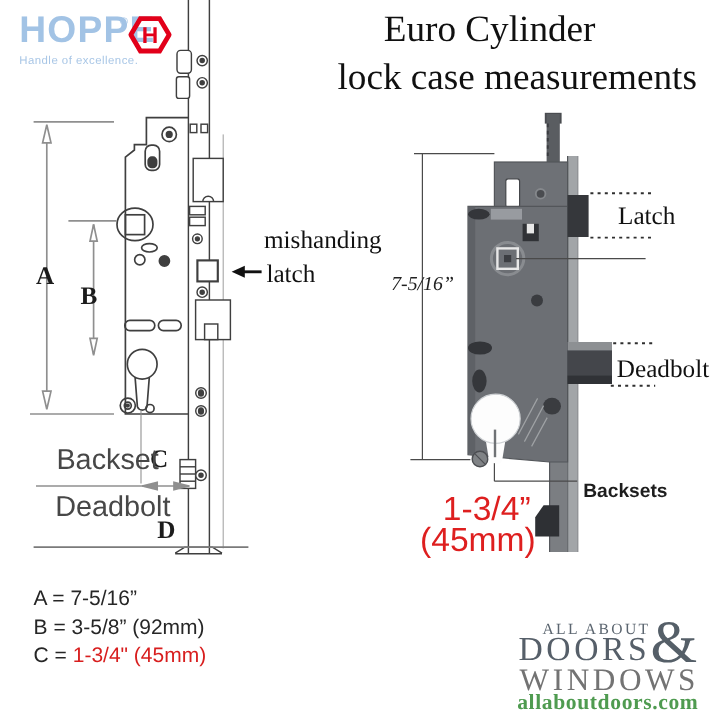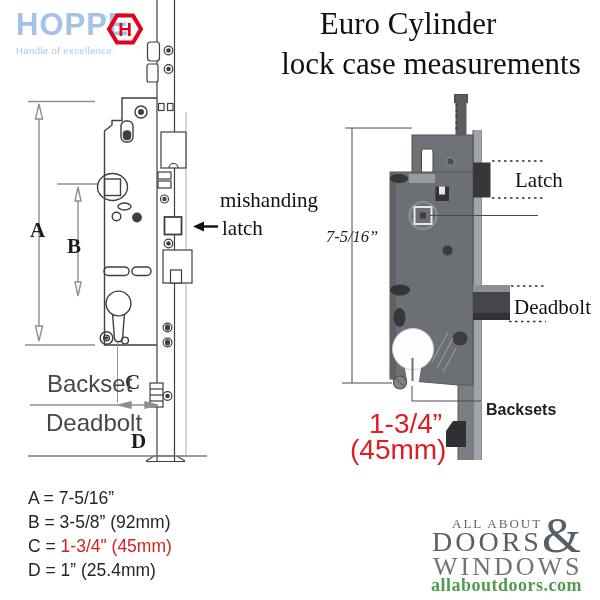--- a/index.html
+++ b/index.html
@@ -243,21 +243,20 @@
   <div class="abs" data-name="photo-height-dim">7-5/16”</div>
   <div class="abs" data-name="photo-latch-label">Latch</div>
   <div class="abs" data-name="photo-deadbolt-label">Deadbolt</div>
   <div class="abs" data-name="photo-backsets-label">Backsets</div>
   <div class="abs redval" data-name="photo-backset-inches">1-3/4”</div>
   <div class="abs redval" data-name="photo-backset-mm">(45mm)</div>
 
   <div class="abs legendrow" data-name="legend-row-a">A = 7-5/16”</div>
   <div class="abs legendrow" data-name="legend-row-b">B = 3-5/8” (92mm)</div>
   <div class="abs legendrow" data-name="legend-row-c"><span data-name="legend-row-c-prefix">C = </span><span data-name="legend-row-c-value">1-3/4" (45mm)</span></div>
-  <div class="abs legendrow" data-name="legend-row-d">D = 1” (25.4mm)</div>
 
   <div class="abs" data-name="footer-all-about">ALL ABOUT</div>
   <div class="abs" data-name="footer-ampersand">&amp;</div>
   <div class="abs" data-name="footer-doors">DOORS</div>
   <div class="abs" data-name="footer-windows">WINDOWS</div>
   <div class="abs" data-name="footer-domain">allaboutdoors.com</div>
 
 </div>
 
 </body></html>

